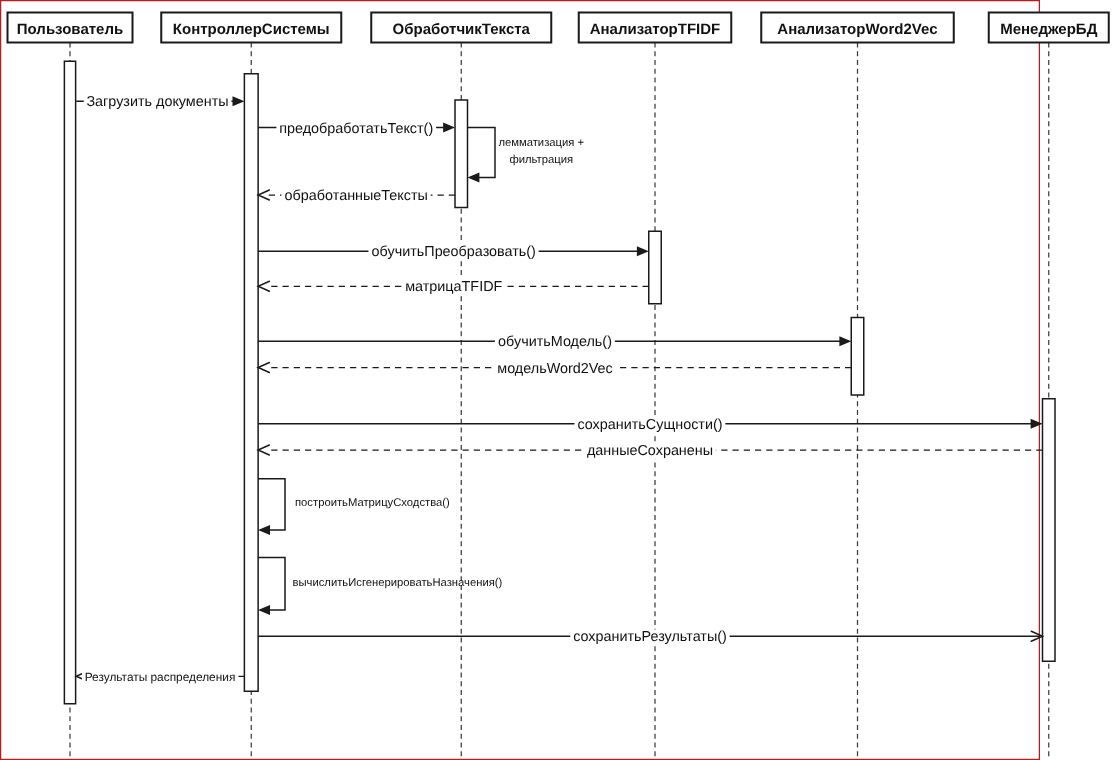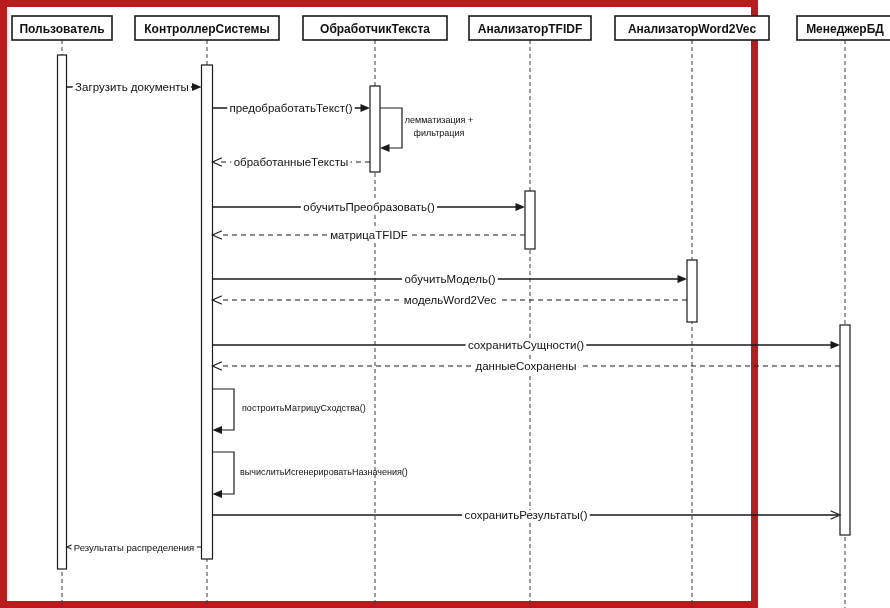--- a/index.html
+++ b/index.html
@@ -1,20 +1,20 @@
 <!DOCTYPE html>
 <html><head>
 <meta charset="utf-8">
 <style>
   html,body { margin:0; padding:0; background:#ffffff; }
   .stage {
     position:relative;
-    width:758px; height:608px;
+    width:832px; height:608px;
     background:#ffffff;
-    border:7px solid #b91c1c;
+    border:1px solid #b91c1c;
     box-sizing:border-box;
     font-family:"Liberation Sans", sans-serif;
   }
   svg { display:block; }
   text { fill:#111111; font-family:"Liberation Sans", sans-serif; }
   .head-rect   { fill:#ffffff; stroke:#1a1a1a; stroke-width:1.6; }
   .head-label  { font-size:12px; font-weight:bold; text-anchor:middle; }
   .lifeline    { stroke:#3c3c3c; stroke-width:1; stroke-dasharray:4 3; }
   .act         { fill:#ffffff; stroke:#1a1a1a; stroke-width:1.2; }
   .call        { stroke:#1a1a1a; stroke-width:1.3; }

